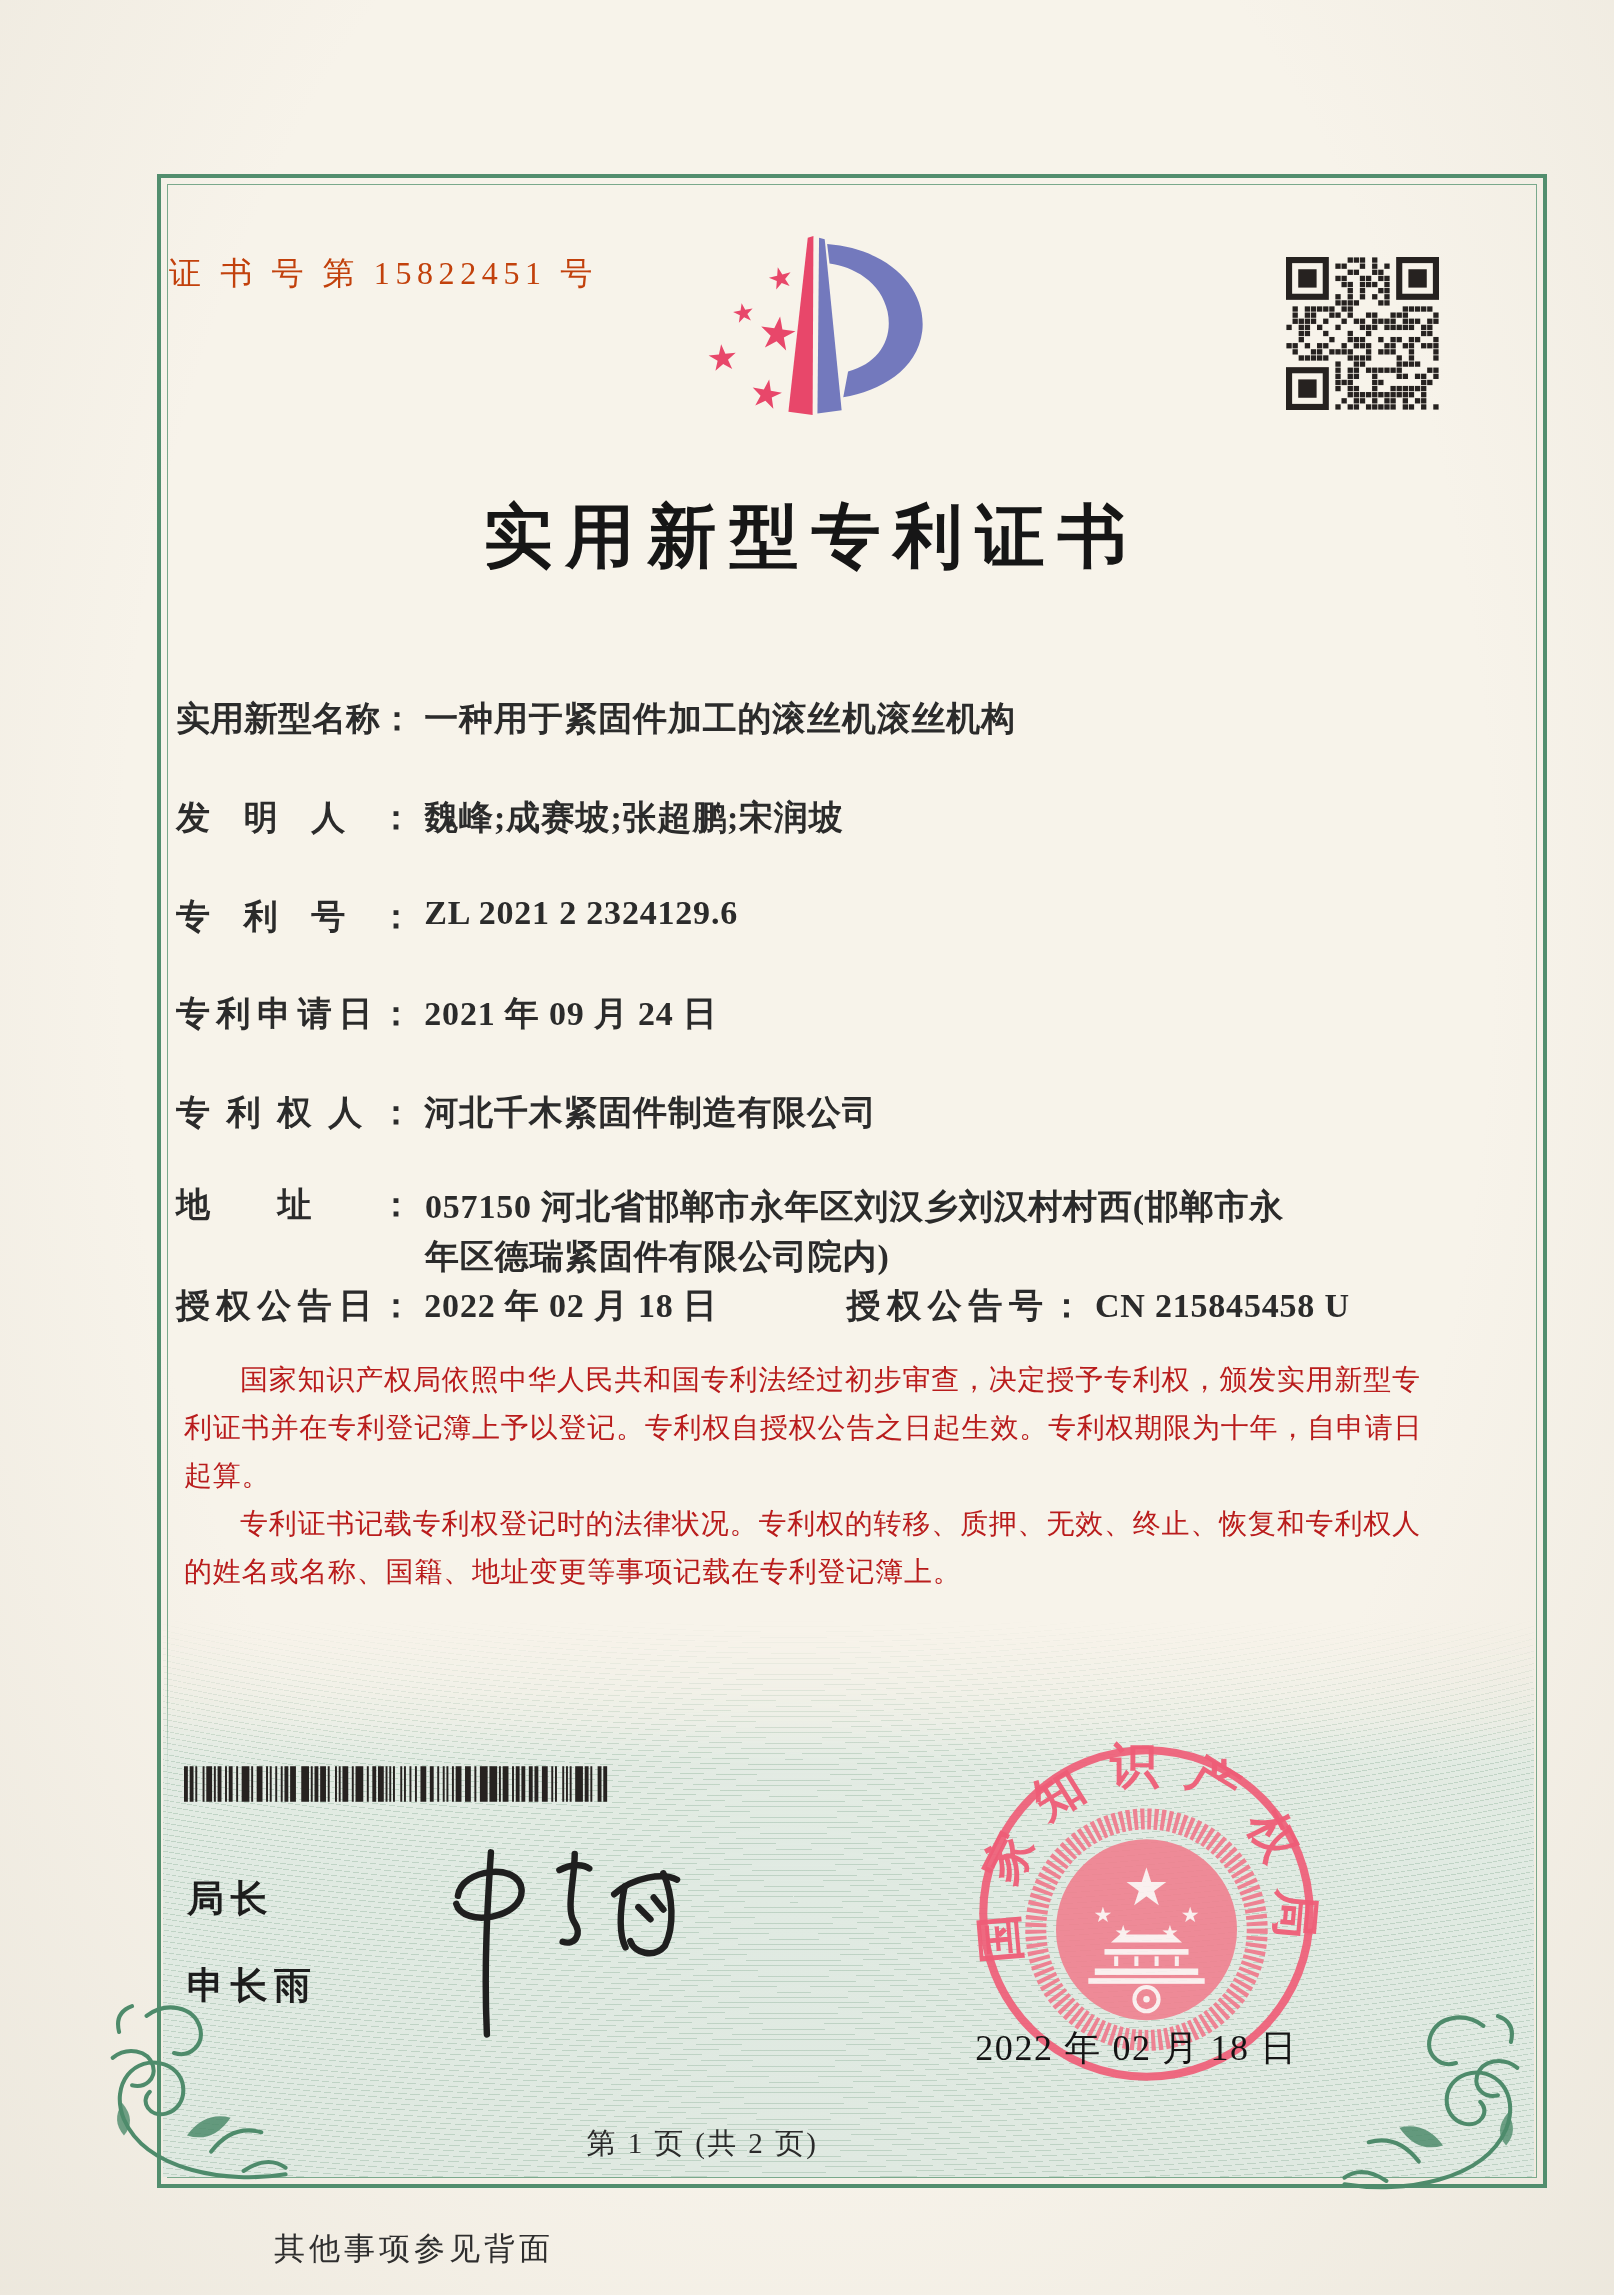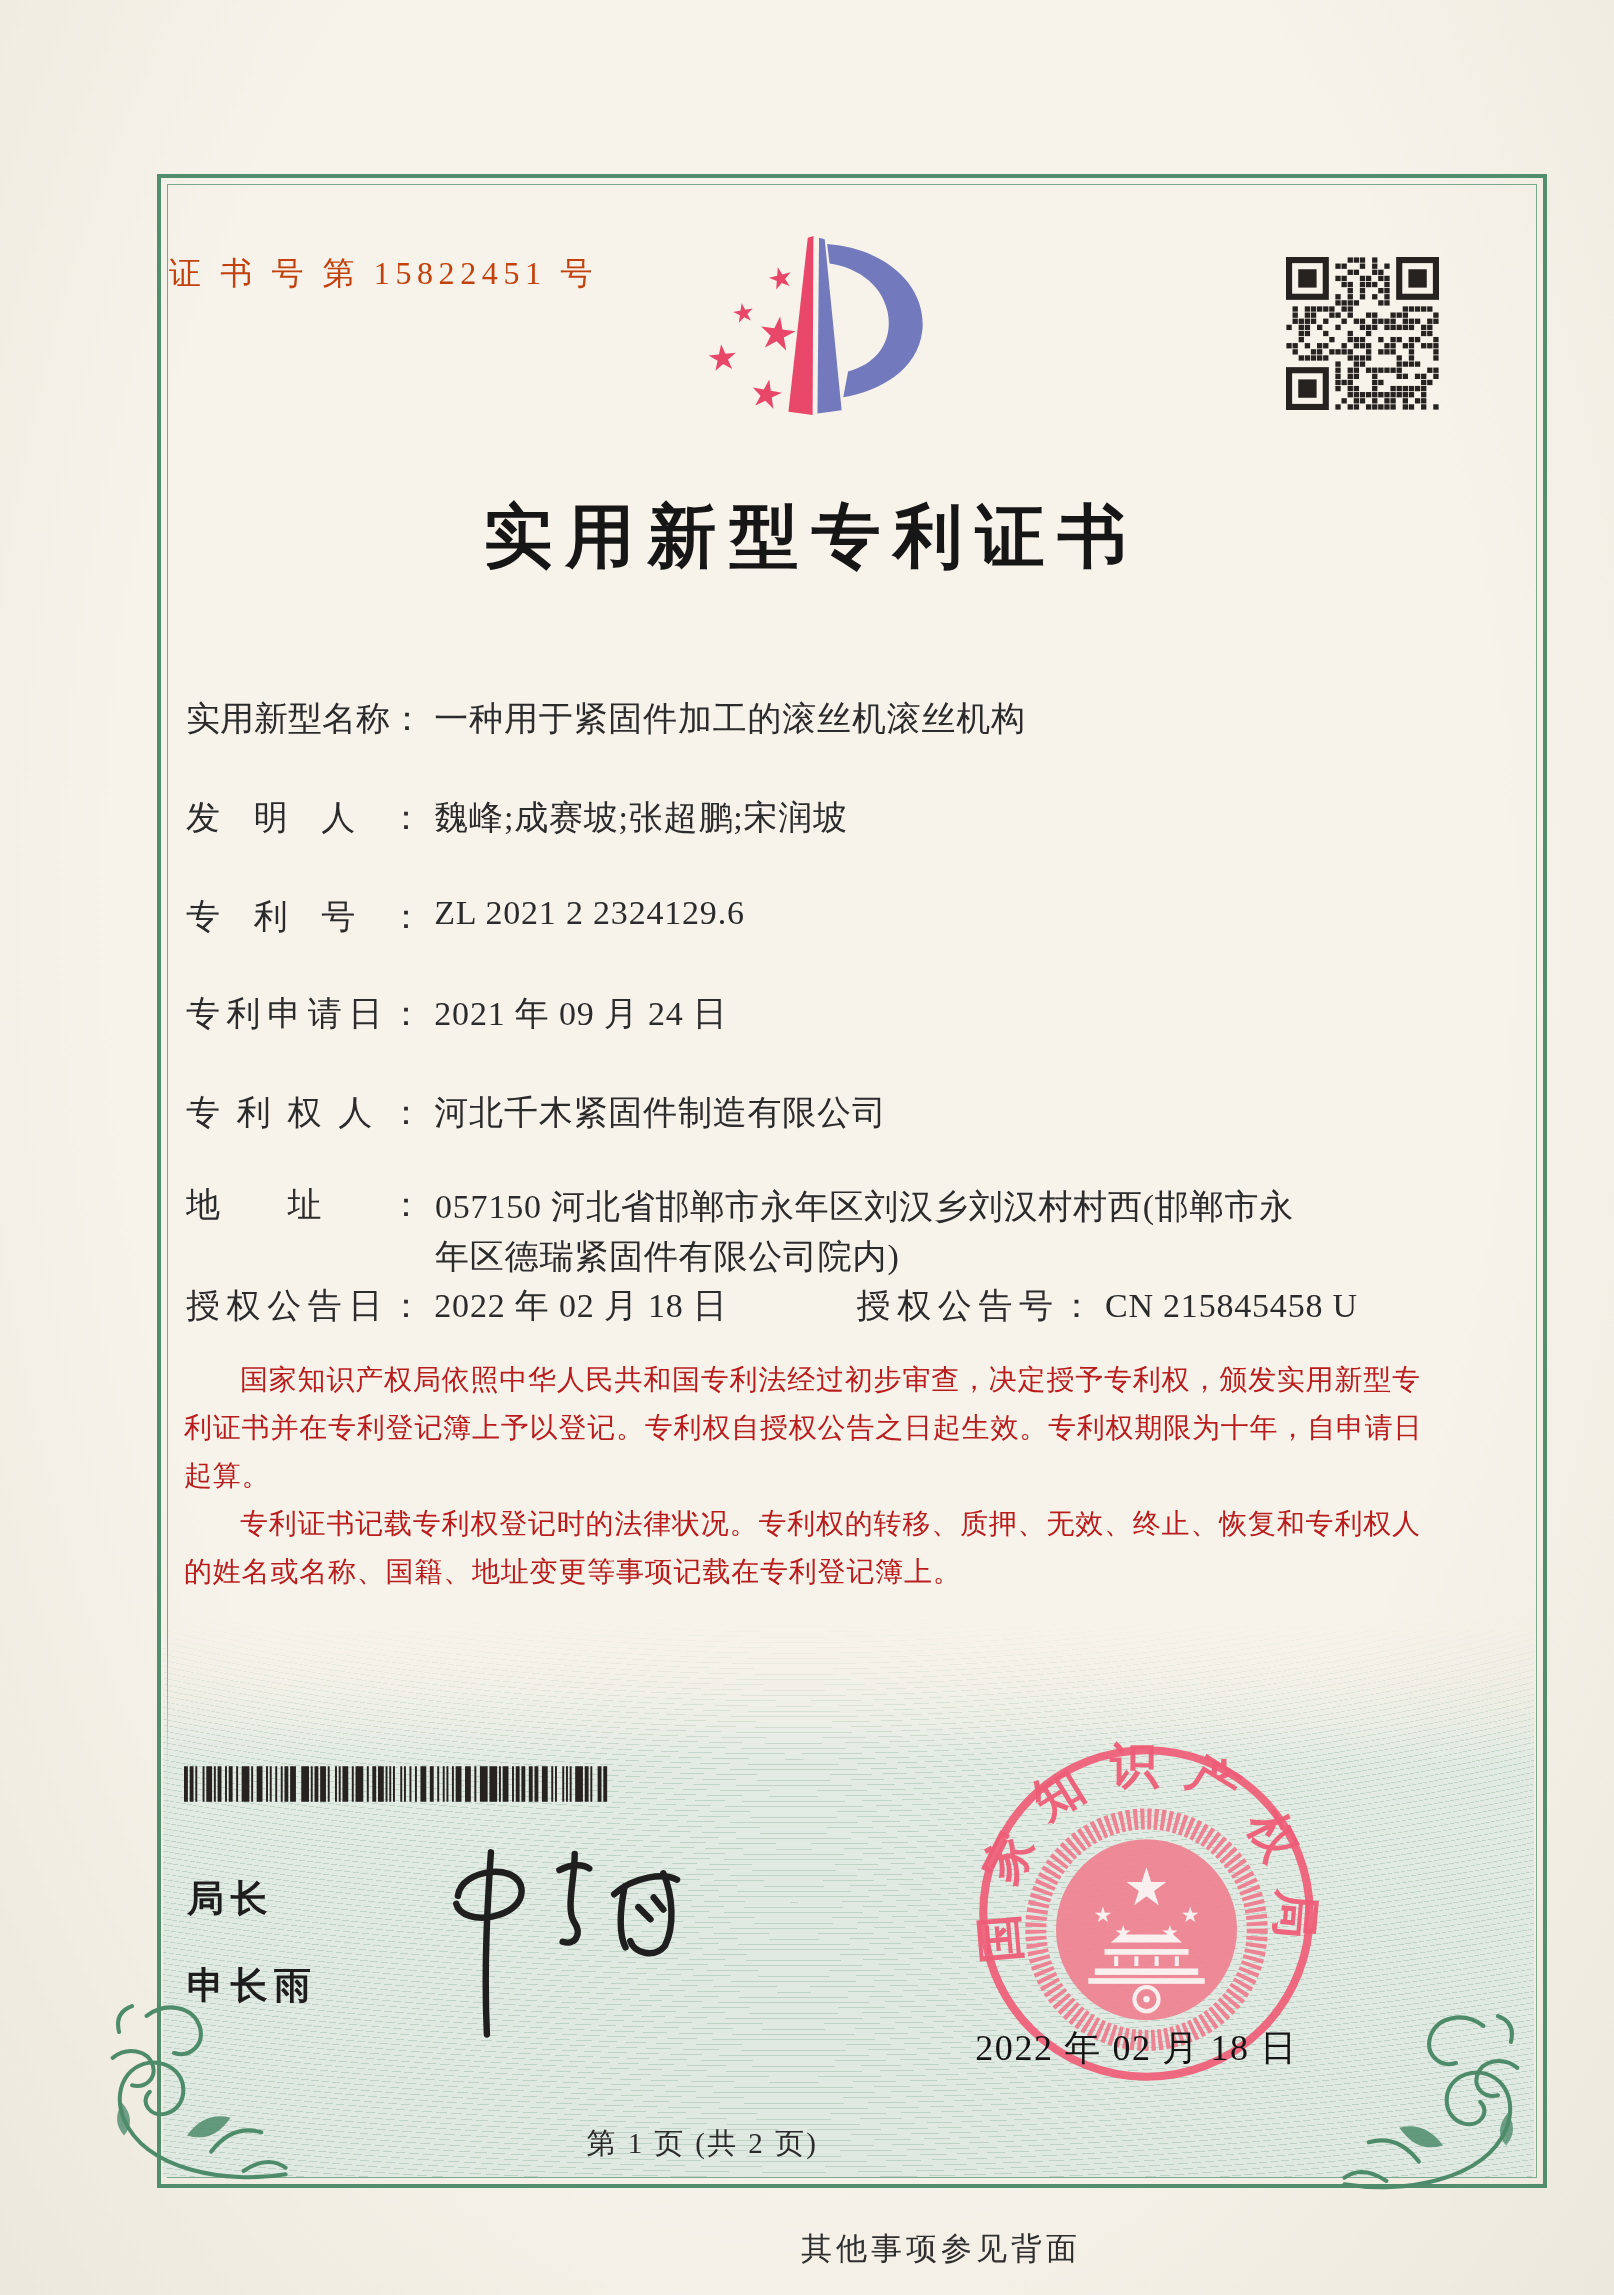--- a/index.html
+++ b/index.html
@@ -26,21 +26,21 @@
   .flourish{position:absolute;z-index:2;}
   .flourish.left{left:90px;top:1998px;}
   .flourish.right{left:1338px;top:2008px;transform:scaleX(-1);}
   
   .cert-no{position:absolute;left:169px;top:252px;font-size:32px;letter-spacing:5.6px;color:#c2410c;z-index:2;}
   .logo{position:absolute;left:682px;top:228px;z-index:2;}
   .qr{position:absolute;left:1286px;top:257px;z-index:2;}
   .title{position:absolute;left:400px;top:491px;width:823px;text-align:center;
     font-size:69px;font-weight:700;letter-spacing:13px;color:#161616;z-index:2;}
   
-  .row{position:absolute;left:186px;font-size:34px;color:#2b2b2b;z-index:2;white-space:nowrap;}
+  .row{position:absolute;left:176px;font-size:34px;color:#2b2b2b;z-index:2;white-space:nowrap;font-weight:bold;}
   .lbl{display:inline-block;width:237px;text-align:justify;text-align-last:justify;vertical-align:top;}
   .val{margin-left:11.3px;letter-spacing:0.8px;}
   .row.name{top:696px;} .row.inventor{top:795px;} .row.patno{top:894px;}
   .row.appdate{top:991px;} .row.patentee{top:1090px;}
   .row.address{top:1182px;white-space:normal;}
   .addr-val{display:inline-block;vertical-align:top;margin-left:12px;max-width:904px;line-height:50px;letter-spacing:0.8px;}
   .row.grant{top:1283px;}
   .grant2{margin-left:129px;}
   
   .para{position:absolute;left:184px;width:1249px;font-size:28px;line-height:48px;
@@ -49,21 +49,21 @@
   
   .barcode{position:absolute;left:184px;top:1766px;z-index:2;}
   .sig-title{position:absolute;left:187px;top:1874px;font-size:37px;letter-spacing:6.5px;color:#1d1d1d;z-index:2;font-weight:600;}
   .sig-name{position:absolute;left:187px;top:1961px;font-size:37px;letter-spacing:6.5px;color:#1d1d1d;z-index:2;font-weight:600;}
   .signature{position:absolute;left:416px;top:1844px;z-index:3;}
   .seal{position:absolute;left:959px;top:1726px;z-index:3;}
   .seal-date{position:absolute;left:975px;top:2024px;width:323px;text-align:center;
     font-size:36px;letter-spacing:1.6px;color:#141414;z-index:4;}
   .page-no{position:absolute;left:299px;top:2124px;width:807px;text-align:center;
     font-size:29px;color:#2a2a2a;letter-spacing:2.4px;z-index:2;}
-  .back-note{position:absolute;left:274px;top:2228px;width:807px;text-align:right;
+  .back-note{position:absolute;left:274px;top:2228px;width:807px;text-align:left;
     font-size:31px;color:#2e2e2e;letter-spacing:4px;z-index:2;}
   .star-glyph{font-family:"DejaVu Sans",sans-serif;}
 </style>
 </head>
 <body>
 
 <div class="page-vignette"></div>
 
 <div class="frame"></div>
 

